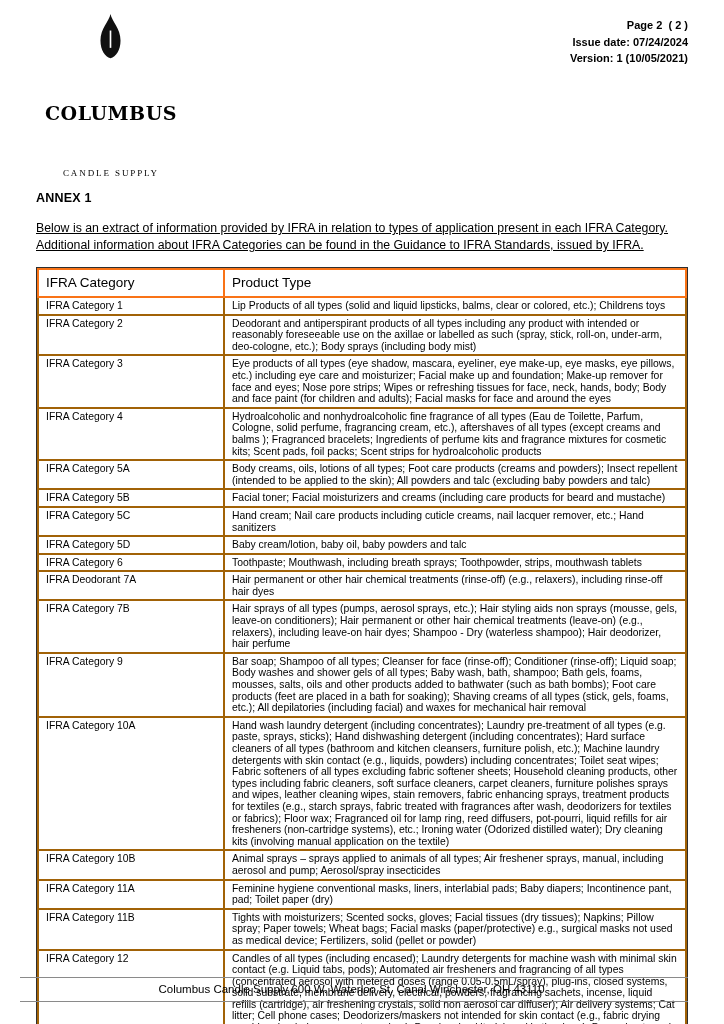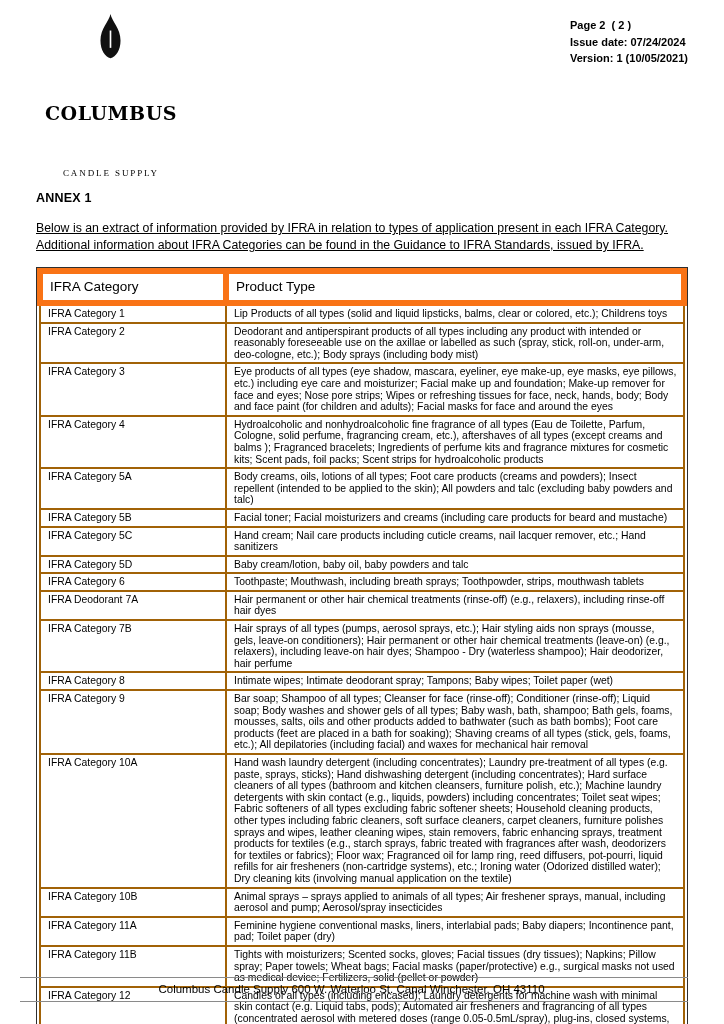--- a/index.html
+++ b/index.html
@@ -28,35 +28,35 @@
     line-height: 1;
     margin-top: 1px;
   }
   .logo-sub {
     font-family: Liberation Serif, serif;
     font-size: 9px;
     letter-spacing: 1.9px;
     line-height: 1;
     margin-top: 2px;
   }
-  .page-meta { font-weight: bold; font-size: 11px; line-height: 16.5px; padding-top: 4px; }
+  .page-meta { text-align: right; font-weight: bold; font-size: 11px; line-height: 16.5px; padding-top: 4px; }
   .page-meta div { white-space: pre; }
 
   .annex-title { font-weight: bold; font-size: 12.5px; margin-top: 13px; letter-spacing: 0.2px; }
   .intro { font-size: 12.3px; line-height: 17px; margin-top: 15px; text-decoration: underline; }
 
   
   .table-outline { margin-top: 13px; border: 1px solid #2e2e2e; }
   table { width: 100%; border-collapse: collapse; table-layout: fixed; }
   th {
     font-size: 13.5px;
     font-weight: normal;
     text-align: left;
     padding: 5px 6px 6px 7px;
-    border: 6px solid #f97316;
+    border: 2px solid #f97316;
     vertical-align: middle;
   }
   td {
     font-size: 10.4px;
     line-height: 11.6px;
     vertical-align: top;
     padding: 2px 6px 2px 7px;
     border: 2px solid #a16207;
   }
   col.cat-col { width: 186px; }
@@ -156,24 +156,20 @@
             </tr>
           <tr>
               <td>IFRA Deodorant 7A</td>
               <td>Hair permanent or other hair chemical treatments (rinse-off) (e.g., relaxers), including rinse-off hair dyes</td>
             </tr>
           <tr>
               <td>IFRA Category 7B</td>
               <td>Hair sprays of all types (pumps, aerosol sprays, etc.); Hair styling aids non sprays (mousse, gels, leave-on conditioners); Hair permanent or other hair chemical treatments (leave-on) (e.g., relaxers), including leave-on hair dyes; Shampoo - Dry (waterless shampoo); Hair deodorizer, hair perfume</td>
             </tr>
           <tr>
-              <td>IFRA Category 8</td>
-              <td>Intimate wipes; Intimate deodorant spray; Tampons; Baby wipes; Toilet paper (wet)</td>
-            </tr>
-          <tr>
               <td>IFRA Category 9</td>
               <td>Bar soap; Shampoo of all types; Cleanser for face (rinse-off); Conditioner (rinse-off); Liquid soap; Body washes and shower gels of all types; Baby wash, bath, shampoo; Bath gels, foams, mousses, salts, oils and other products added to bathwater (such as bath bombs); Foot care products (feet are placed in a bath for soaking); Shaving creams of all types (stick, gels, foams, etc.); All depilatories (including facial) and waxes for mechanical hair removal</td>
             </tr>
           <tr>
               <td>IFRA Category 10A</td>
               <td>Hand wash laundry detergent (including concentrates); Laundry pre-treatment of all types (e.g. paste, sprays, sticks); Hand dishwashing detergent (including concentrates); Hard surface cleaners of all types (bathroom and kitchen cleansers, furniture polish, etc.); Machine laundry detergents with skin contact (e.g., liquids, powders) including concentrates; Toilet seat wipes; Fabric softeners of all types excluding fabric softener sheets; Household cleaning products, other types including fabric cleaners, soft surface cleaners, carpet cleaners, furniture polishes sprays and wipes, leather cleaning wipes, stain removers, fabric enhancing sprays, treatment products for textiles (e.g., starch sprays, fabric treated with fragrances after wash, deodorizers for textiles or fabrics); Floor wax; Fragranced oil for lamp ring, reed diffusers, pot-pourri, liquid refills for air fresheners (non-cartridge systems), etc.; Ironing water (Odorized distilled water); Dry cleaning kits (involving manual application on the textile)</td>
             </tr>
           <tr>
               <td>IFRA Category 10B</td>
               <td>Animal sprays – sprays applied to animals of all types; Air freshener sprays, manual, including aerosol and pump; Aerosol/spray insecticides</td>

